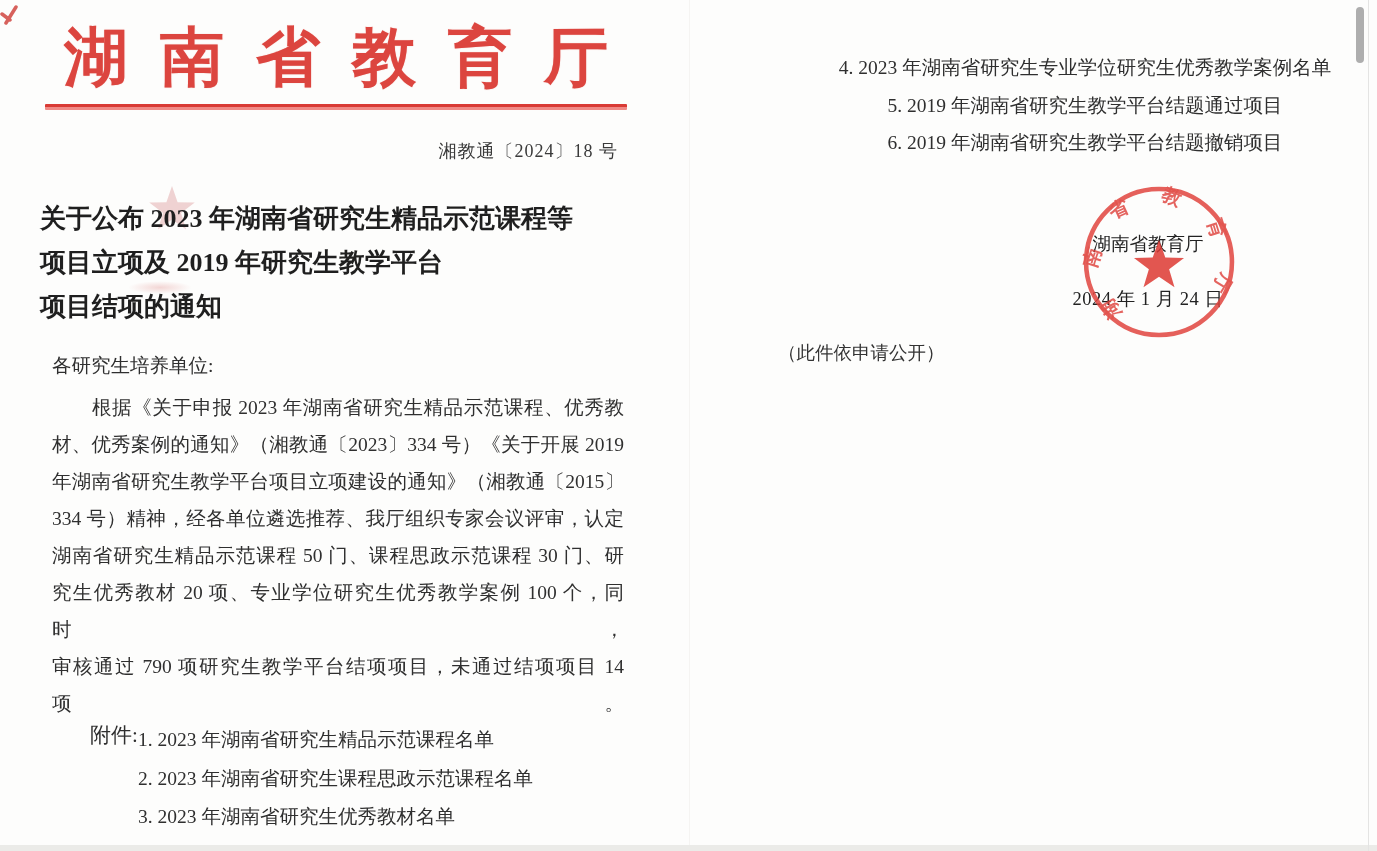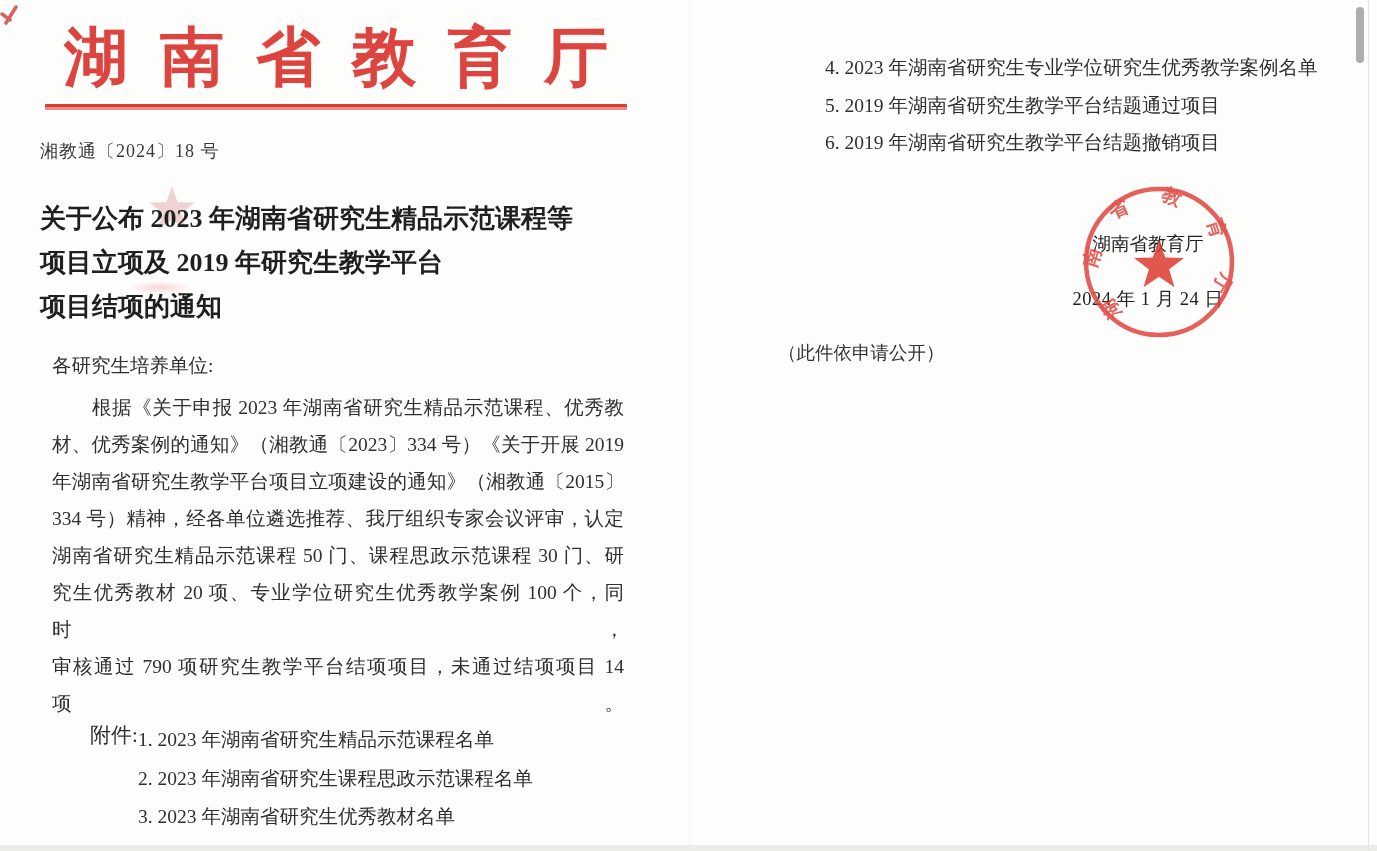--- a/index.html
+++ b/index.html
@@ -17,37 +17,37 @@
     font-size:64px;font-weight:bold;color:#dc453f;
     letter-spacing:32px;white-space:nowrap;line-height:88px;
     text-shadow:0 0 1px rgba(220,69,63,.4);
   }
   .red-rule{
     left:45px;top:104px;width:582px;height:6px;
     background:linear-gradient(#d93b35 0 55%,#f08a86 55% 100%);
     border-radius:1px;
   }
   .doc-number{
-    left:40px;top:139px;width:578px;
+    left:40px;top:139px;width:578px;text-align:right;
     font-size:18px;color:#3a3a3a;letter-spacing:1px;
   }
   .title-block{
     left:40px;top:197px;width:600px;text-align:left;
     font-size:26px;font-weight:bold;color:#1f1f1f;line-height:44px;
   }
   .salutation{left:52px;top:352px;font-size:19.5px;}
   .body-block{left:52px;top:389px;width:572px;font-size:19.5px;line-height:37px;}
   .body-line{text-align:justify;text-align-last:justify;}
   .body-line.first{text-indent:40px;}
   .body-line.last{text-align-last:left;}
   .attach-label{left:90px;top:721px;font-size:21px;}
   .attach-block{left:138px;top:721px;width:500px;font-size:19.5px;line-height:38.5px;}
 
   
-  .attach-block-2{left:825px;top:49px;width:520px;font-size:19.5px;line-height:37.5px;}
+  .attach-block-2{left:825px;top:49px;width:520px;font-size:19.5px;line-height:37.5px;text-align:center;}
   .disclosure{left:778px;top:340px;font-size:18.5px;color:#333;}
   .signer-block{left:1042px;top:231px;width:212px;text-align:center;font-size:18.5px;color:#222;}
   .signer-date{margin-top:30px;letter-spacing:.5px;}
   .seal-svg{left:1082px;top:185px;}
 
   
   .watermark-star{left:146px;top:184px;opacity:.45;}
   .watermark-smudge{
     left:128px;top:281px;width:64px;height:13px;border-radius:50%;
     background:radial-gradient(ellipse at center,rgba(226,150,148,.38),rgba(226,150,148,0) 70%);

